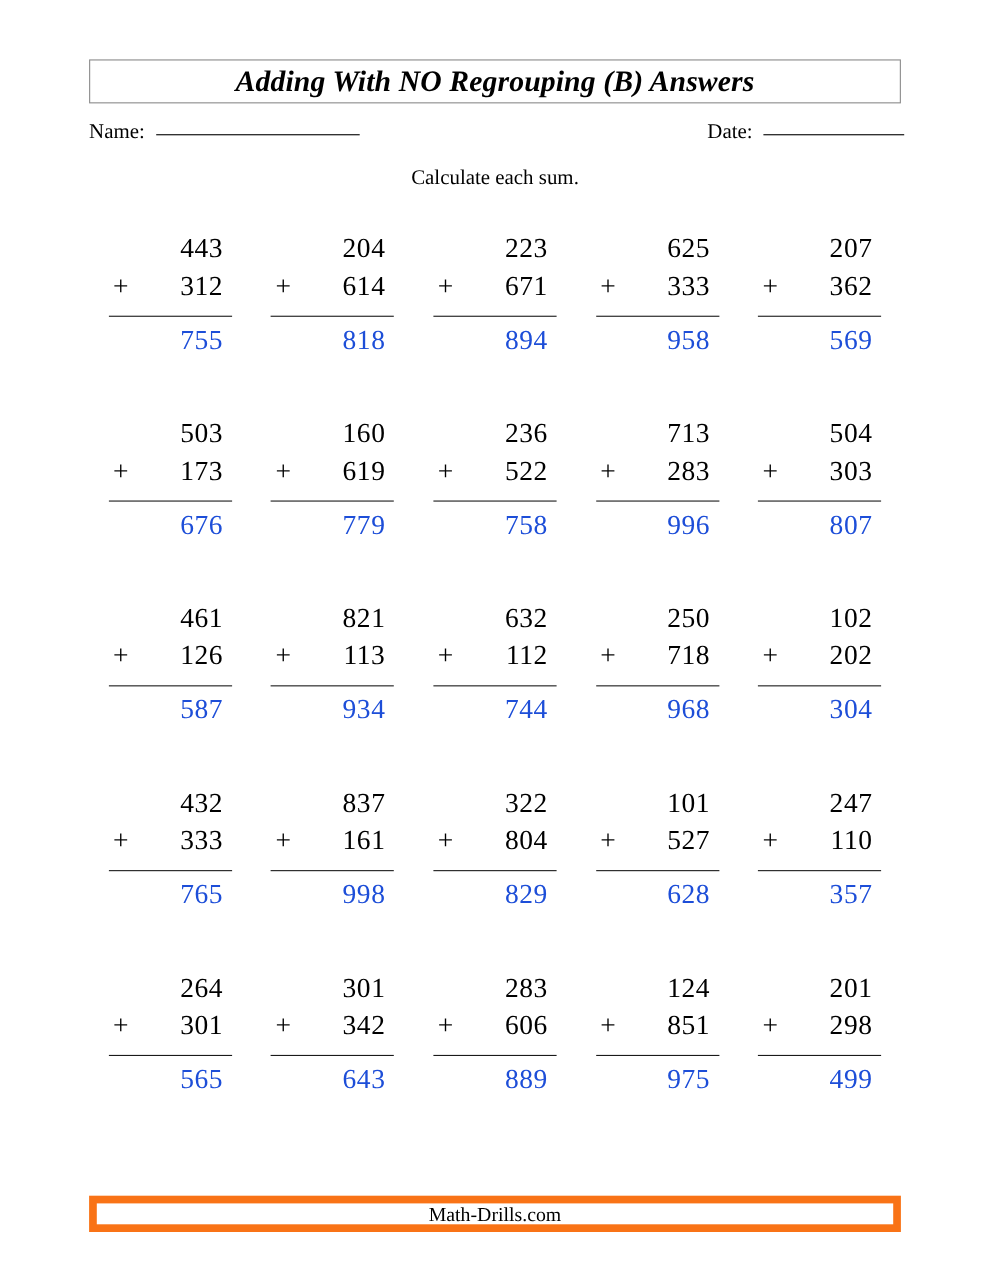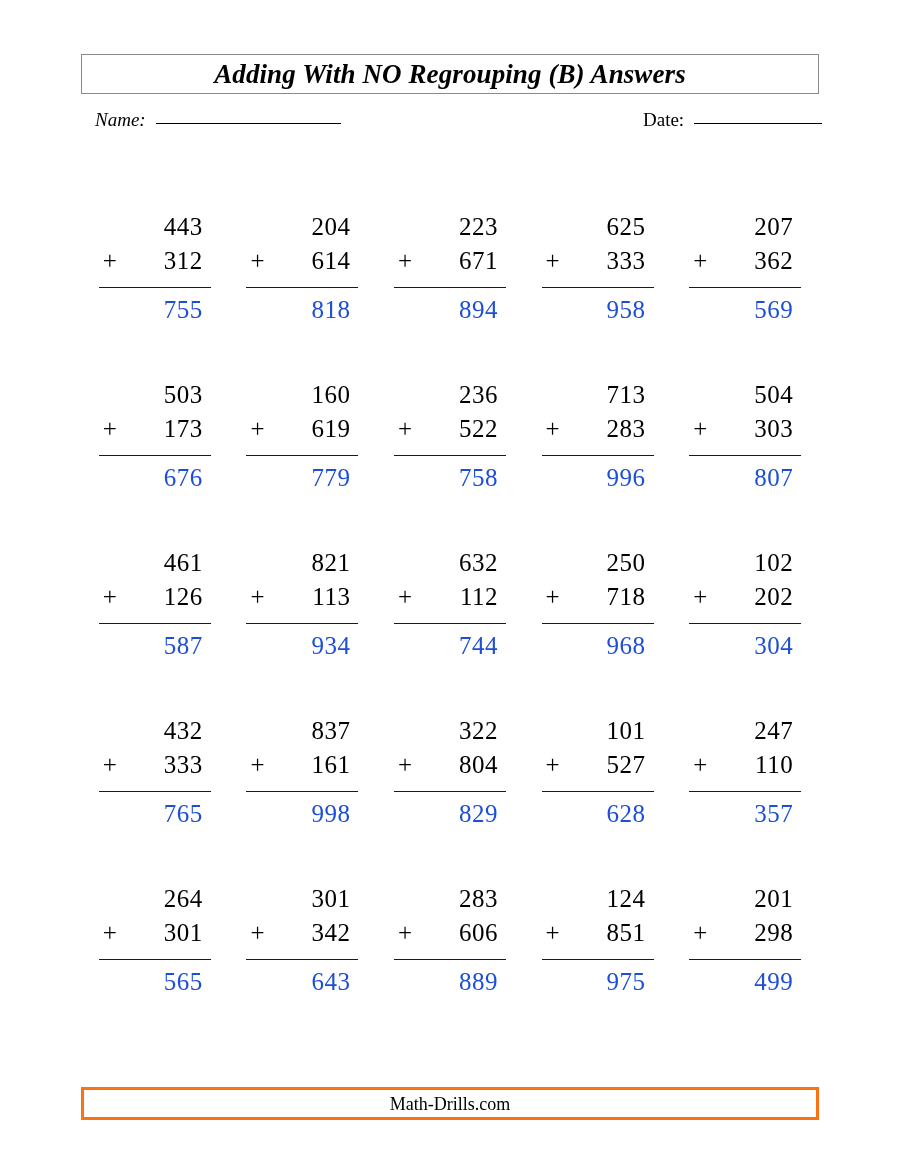--- a/index.html
+++ b/index.html
@@ -54,21 +54,21 @@
     top: 110px;
     width: 738px;
     height: 26px;
   }
   .nd-group {
     position: absolute;
     display: flex;
     align-items: baseline;
     white-space: nowrap;
   }
-  .nd-name { left: 14px; top: 0px; font-style: italic; }
+  .nd-name { left: 0px; top: 0px; }
   .nd-date { left: 562px; top: 0px; justify-content: space-between; }
   .nd-label {
     font-size: 19px;
     line-height: 1;
   }
   .nd-rule {
     display: inline-block;
     border-bottom: 1.4px solid #000;
     height: 1px;
     margin-left: 10px;
@@ -144,21 +144,21 @@
     letter-spacing: 0.5px;
   }
 
   
   .footer-box {
     position: absolute;
     left: 81px;
     top: 1087px;
     width: 738px;
     height: 33px;
-    border: 3px solid #f97316;
+    border: 7px solid #f97316;
     box-sizing: border-box;
     display: flex;
     align-items: center;
     justify-content: center;
     background: #ffffff;
   }
   .footer-text {
     font-size: 18px;
     line-height: 1;
   }
@@ -176,20 +176,21 @@
     <div class="nd-group nd-name">
       <span class="nd-label">Name:</span>
       <span class="nd-rule nd-rule-name"></span>
     </div>
     <div class="nd-group nd-date">
       <span class="nd-label">Date:</span>
       <span class="nd-rule nd-rule-date"></span>
     </div>
   </div>
 
+  <div class="instruction">Calculate each sum.</div>
 
   <div class="grid">
 
     <div class="prow">
       <div class="pcell">
         <div class="problem">
           <div class="p-top">443</div>
           <div class="p-addend">
             <span class="p-op">+</span>
             <span class="p-num2">312</span>

